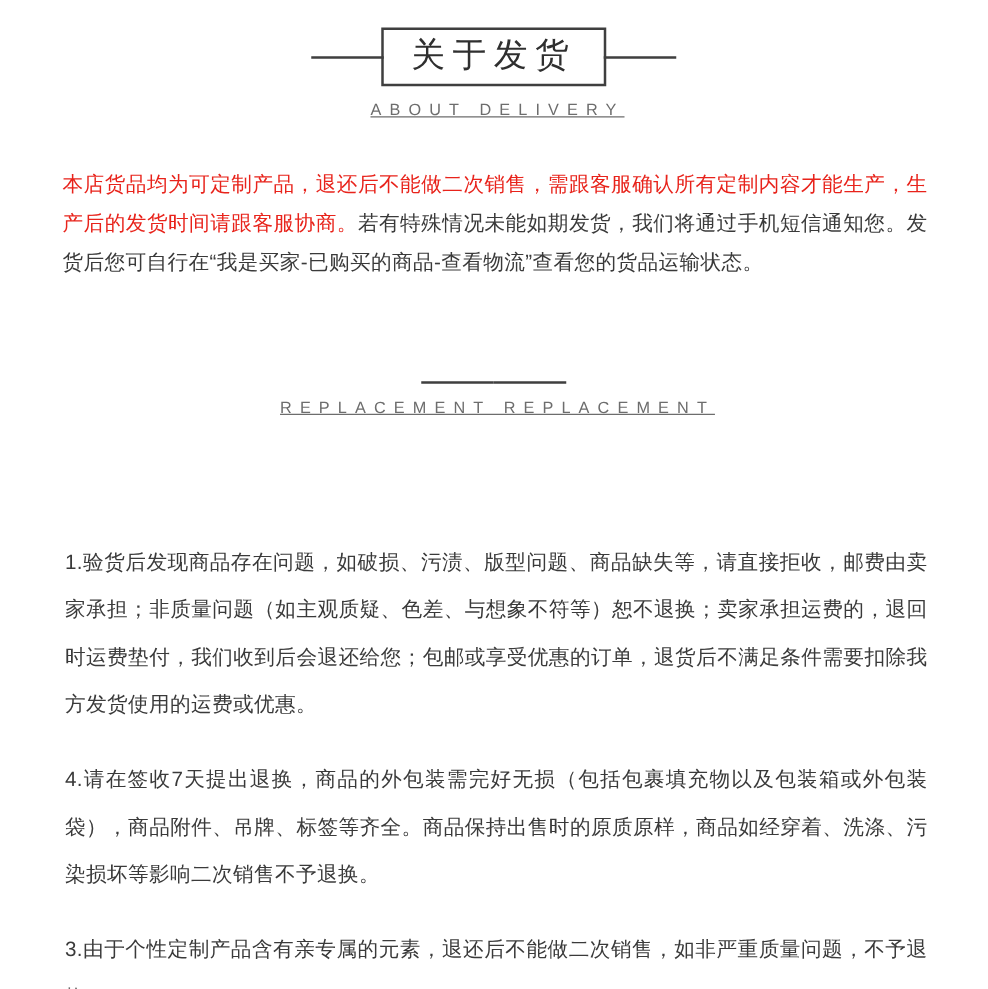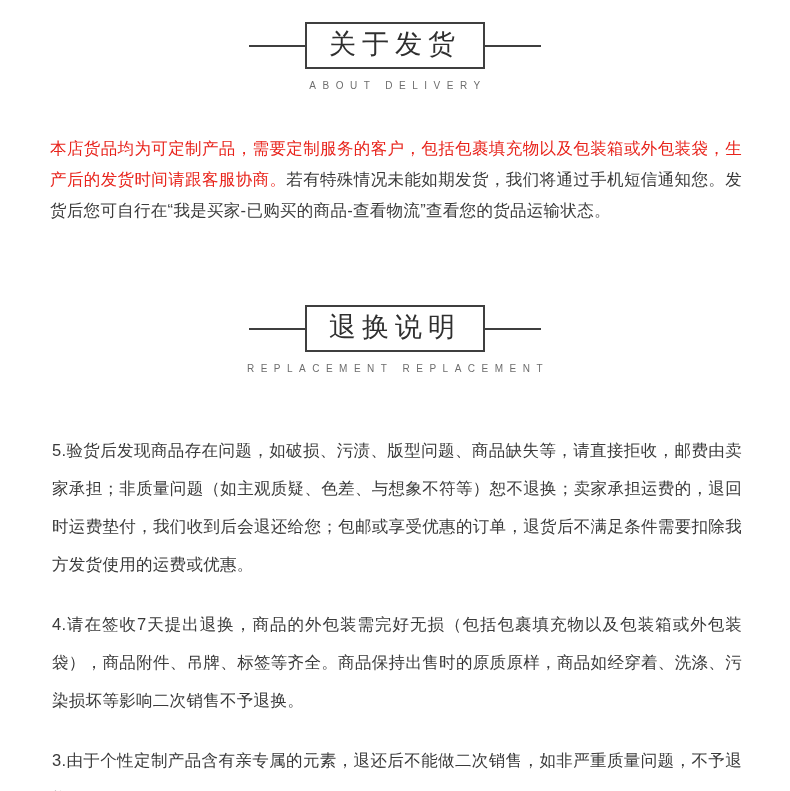--- a/index.html
+++ b/index.html
@@ -44,24 +44,25 @@
   .heading-cn {
     font-size: 27px;
     letter-spacing: 6px;
     color: #2f2f2f;
     line-height: 1;
     white-space: nowrap;
     text-indent: 6px;
   }
   .heading-en {
     margin-top: 11px;
-    font-size: 10px;
+    font-size: 13px;
     letter-spacing: 6.5px;
     color: #6d6d6d;
     text-indent: 6px;
+    text-decoration: underline;
   }
 
   
   .delivery-para {
     position: absolute;
     left: 50px;
     top: 116px;
     width: 692px;
     font-size: 16.5px;
     line-height: 31px;
@@ -114,33 +115,30 @@
       <span class="heading-rule"></span>
       <span class="heading-box">
         <span class="heading-cn">关于发货</span>
       </span>
       <span class="heading-rule"></span>
     </div>
     <div class="heading-en">ABOUT DELIVERY</div>
   </div>
 
   <p class="delivery-para">
-    <span class="red">本店货品均为可定制产品，需要定制服务的客户，包括包裹填充物以及包装箱或外包装袋，生产后的发货时间请跟客服协商。</span><span>若有特殊情况未能如期发货，我们将通过手机短信通知您。发货后您可自行在“我是买家-已购买的商品-查看物流”查看您的货品运输状态。</span>
+    <span class="red">本店货品均为可定制产品，退还后不能做二次销售，需跟客服确认所有定制内容才能生产，生产后的发货时间请跟客服协商。</span><span>若有特殊情况未能如期发货，我们将通过手机短信通知您。发货后您可自行在“我是买家-已购买的商品-查看物流”查看您的货品运输状态。</span>
   </p>
 
   <div class="heading-block sec-replace-head">
     <div class="heading-row">
       <span class="heading-rule"></span>
-      <span class="heading-box">
-        <span class="heading-cn">退换说明</span>
-      </span>
       <span class="heading-rule"></span>
     </div>
     <div class="heading-en">REPLACEMENT REPLACEMENT</div>
   </div>
 
   <div class="replace-list">
-    <p class="replace-item">5.验货后发现商品存在问题，如破损、污渍、版型问题、商品缺失等，请直接拒收，邮费由卖家承担；非质量问题（如主观质疑、色差、与想象不符等）恕不退换；卖家承担运费的，退回时运费垫付，我们收到后会退还给您；包邮或享受优惠的订单，退货后不满足条件需要扣除我方发货使用的运费或优惠。</p>
+    <p class="replace-item">1.验货后发现商品存在问题，如破损、污渍、版型问题、商品缺失等，请直接拒收，邮费由卖家承担；非质量问题（如主观质疑、色差、与想象不符等）恕不退换；卖家承担运费的，退回时运费垫付，我们收到后会退还给您；包邮或享受优惠的订单，退货后不满足条件需要扣除我方发货使用的运费或优惠。</p>
     <p class="replace-item">4.请在签收7天提出退换，商品的外包装需完好无损（包括包裹填充物以及包装箱或外包装袋），商品附件、吊牌、标签等齐全。商品保持出售时的原质原样，商品如经穿着、洗涤、污染损坏等影响二次销售不予退换。</p>
     <p class="replace-item">3.由于个性定制产品含有亲专属的元素，退还后不能做二次销售，如非严重质量问题，不予退换。</p>
   </div>
 
 </div>
 
 </body></html>

